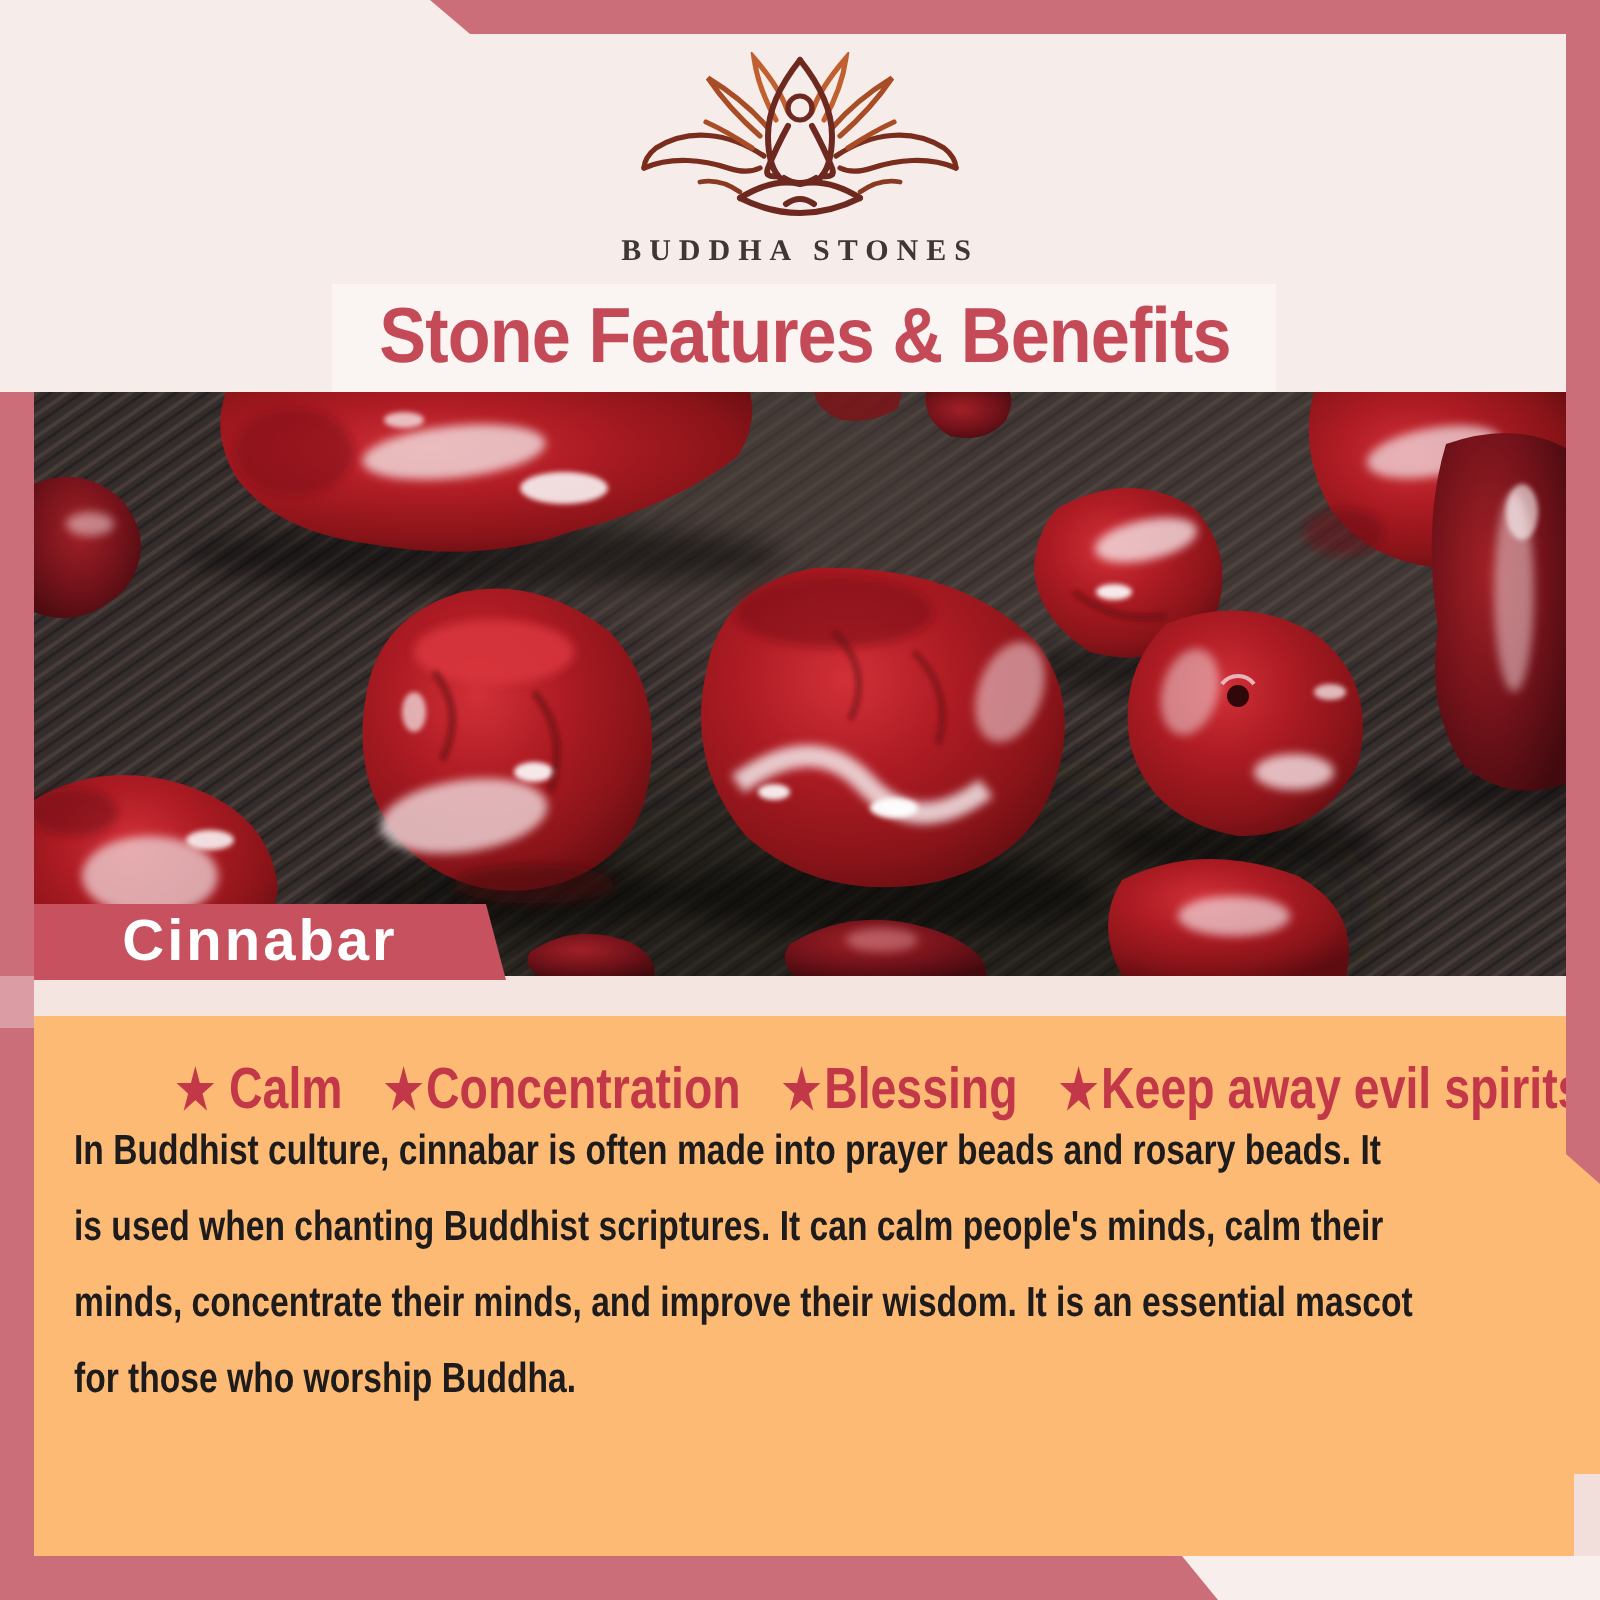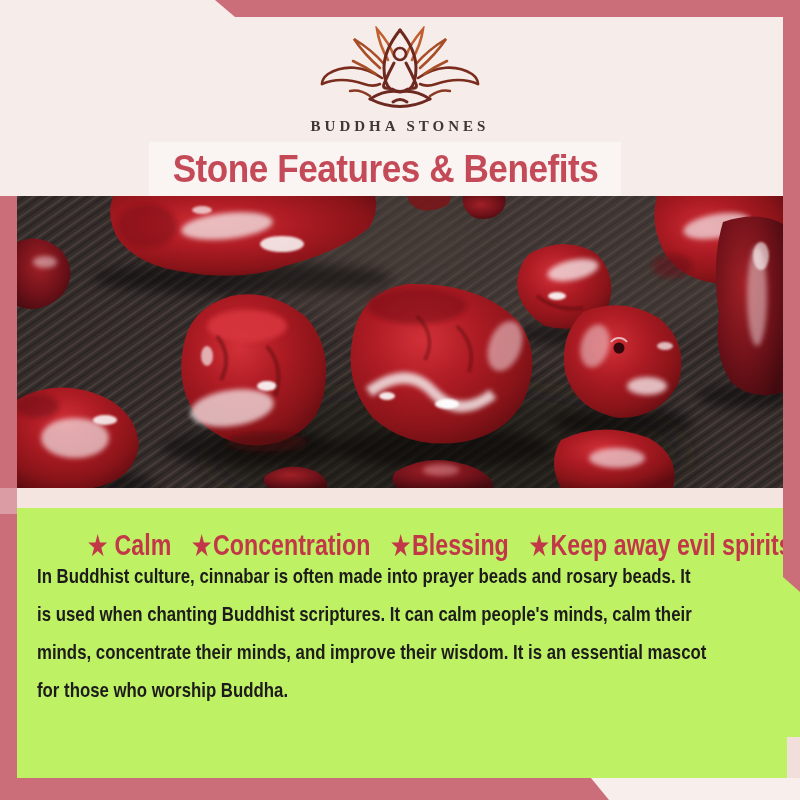--- a/index.html
+++ b/index.html
@@ -1,17 +1,17 @@
 <!DOCTYPE html>
 <html style="--frame-pink: #cc6e7a; --ribbon-red: #c8515f; --title-red: #c44a58; --features-red: #c23848; --cream-bg: #f6ece9; --banner-bg: #faf4f2; --light-band: #f5e5e1; --bottom-cream: #f8efec; --corner-strip: #f2dedb; --text-dark: #1d1b1b; --brand-color: #3f3733; --logo-maroon: #6d2820; --petal-a: #c06030; --petal-b: #a84d26; --petal-c: #7a2d1d; --petal-d: #8a3a22;"><head>
 <meta charset="utf-8">
 <style>
   html,body{margin:0;padding:0;background:#ffffff;}
   #page{
-    position:relative;width:800px;height:800px;overflow:hidden;background:#bef264;
+    position:relative;width:800px;height:800px;overflow:hidden;background:#fdba74;
     font-family:"Liberation Sans",sans-serif;
   }
   
   .cream-header{position:absolute;left:0;top:0;width:800px;height:196px;background:var(--cream-bg);}
   .top-band{
     position:absolute;left:215px;top:0;width:585px;height:17px;background:var(--frame-pink);
     clip-path:polygon(0 0,100% 0,100% 100%,20px 100%);z-index:4;
   }
   .right-strip{
     position:absolute;left:783px;top:0;width:17px;height:592px;background:var(--frame-pink);
@@ -25,21 +25,21 @@
   }
   .right-accent-strip{position:absolute;left:787px;top:737px;width:13px;height:41px;background:var(--corner-strip);z-index:3;}
 
   .logo-wrap{position:absolute;left:320px;top:26px;width:160px;height:92px;z-index:2;}
   .brand-name{
     position:absolute;left:0;top:118px;width:800px;text-align:center;
     font-family:"Liberation Serif",serif;font-size:15px;font-weight:600;
     letter-spacing:4px;color:var(--brand-color);z-index:2;
   }
   .title-banner{
-    position:absolute;left:149px;top:142px;width:472px;height:54px;background:var(--banner-bg);
+    position:absolute;left:166px;top:142px;width:472px;height:54px;background:var(--banner-bg);
     text-align:center;z-index:3;
   }
   .title-banner .title-text{
     display:inline-block;line-height:54px;font-size:39px;font-weight:700;
     color:var(--title-red);transform:scaleX(.9);transform-origin:center;
     letter-spacing:-0.5px;white-space:nowrap;
   }
 
   
   .photo{position:absolute;left:17px;top:196px;width:766px;height:292px;z-index:1;background:#342d2c;}
@@ -229,20 +229,23 @@
       <ellipse cx="20" cy="210" rx="22" ry="12" fill="#6d1014" opacity=".5" filter="url(#b2)"></ellipse>
 
       <path d="M544,244 Q584,224 632,242 Q664,260 656,292 L544,292 Q530,266 544,244 Z" fill="url(#rgB)"></path>
       <ellipse cx="600" cy="262" rx="28" ry="10" fill="#f1dcdf" opacity=".7" filter="url(#b2)"></ellipse>
       <path d="M378,276 Q414,254 458,272 Q478,282 476,292 L380,292 Q372,284 378,276 Z" fill="url(#rgD)"></path>
       <ellipse cx="424" cy="274" rx="18" ry="6" fill="#d8959b" opacity=".5" filter="url(#b2)"></ellipse>
       <path d="M248,280 Q272,264 300,276 Q312,284 310,292 L252,292 Q244,286 248,280 Z" fill="url(#rgD)"></path>
     </svg>
   </div>
 
+  <div class="ribbon">
+    <span class="ribbon-text">Cinnabar</span>
+  </div>
 
   <div class="light-band"></div>
   <div class="left-strip-fade"></div>
 
   <div class="features-row">
     <span class="features-inner">
       <span class="feature-item"><span class="star">★</span><span>Calm</span></span>
       <span class="feature-item"><span class="star">★</span><span>Concentration</span></span>
       <span class="feature-item"><span class="star">★</span><span>Blessing</span></span>
       <span class="feature-item"><span class="star">★</span><span>Keep away evil spirits</span></span>

